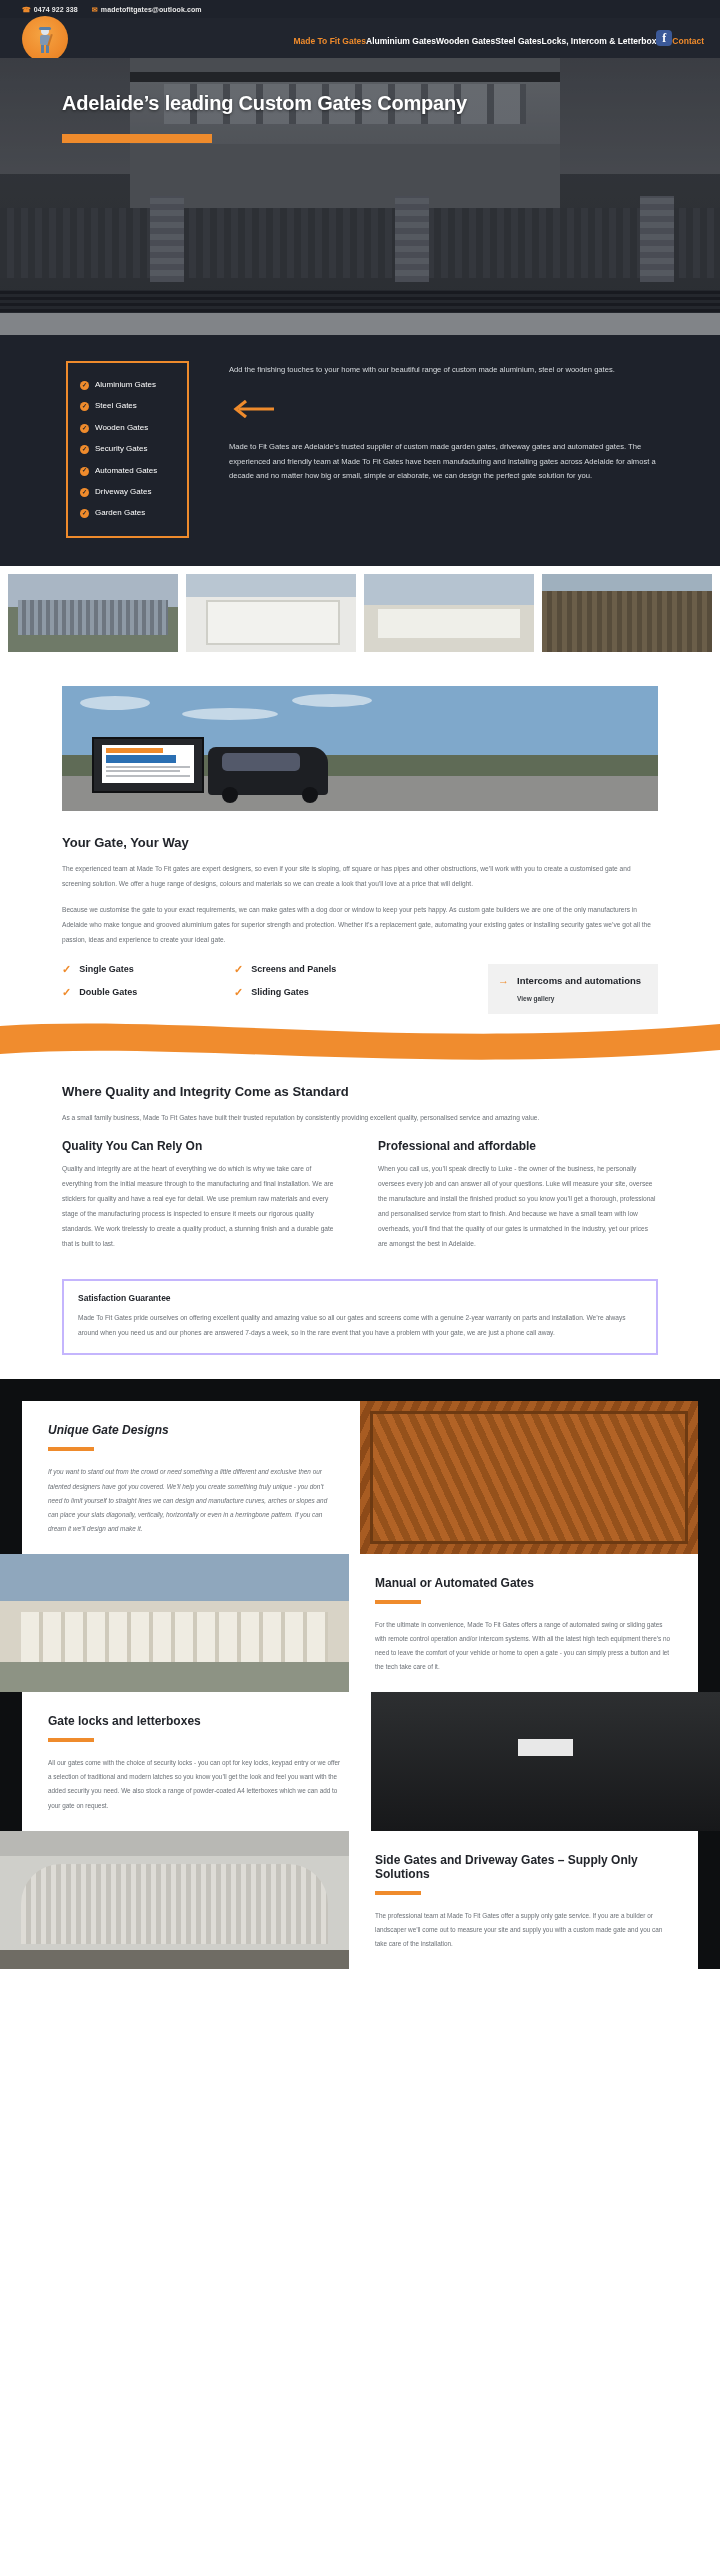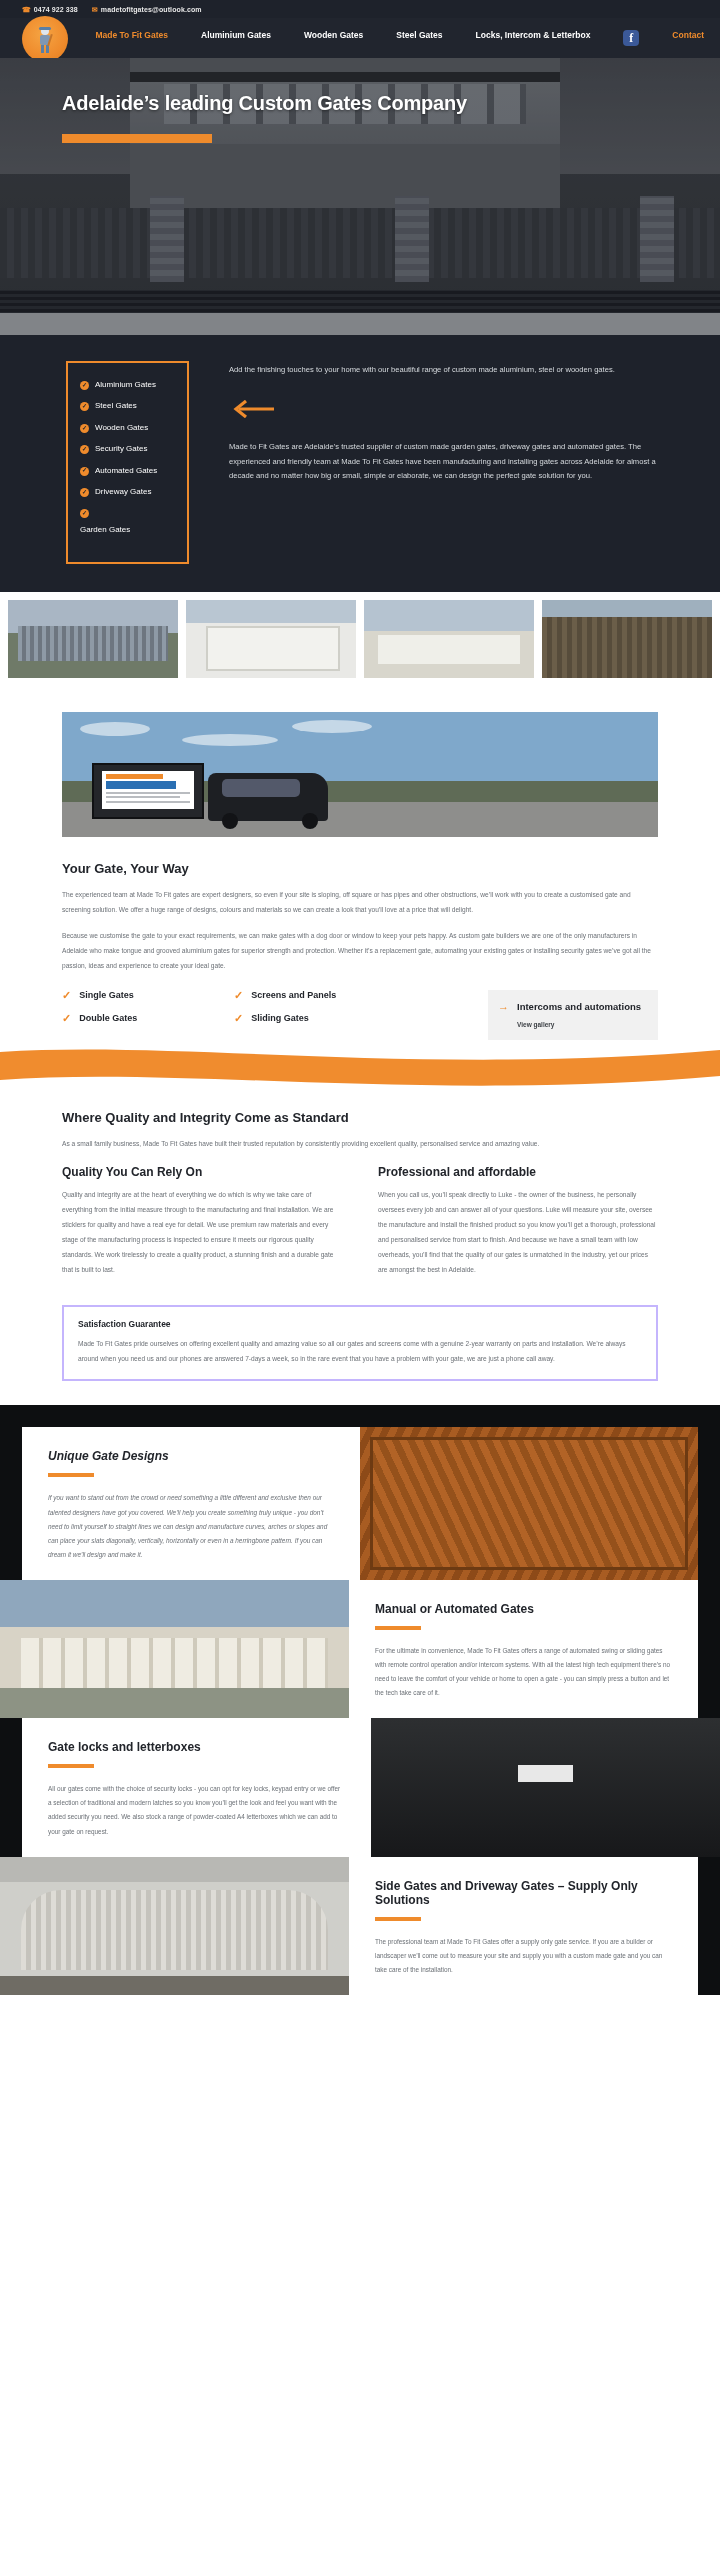--- a/index.html
+++ b/index.html
@@ -42,22 +42,22 @@
     overflow: hidden;
     margin-top: 2px;
   }
   .logo .fig {
     position:absolute; left:50%; top:52%; transform:translate(-50%,-50%);
     width: 20px; height: 30px;
   }
   .nav {
     margin-left: auto;
     display: flex;
-    align-items: flex-start;
-    gap: 33px;
+    align-items: flex-end;
+    gap: 0;
     font-size: 8.5px;
     font-weight: bold;
     color: #ffffff;
     white-space: nowrap;
   }
   .nav a { color: #fff; text-decoration: none; }
   .nav a.active { color: #ef8b2c; }
   .nav a.contact { color: #ef8b2c; }
   .fb {
     width: 16px; height: 16px; border-radius: 4px;
@@ -127,21 +127,21 @@
     width: 123px;
     padding: 16px 10px 16px 12px;
     align-self: flex-start;
   }
   .dark .listbox ul { list-style: none; }
   .dark .listbox li {
     display: flex; gap: 6px; align-items: flex-start;
     font-size: 8px; line-height: 1.55; color: #ffffff;
     margin-bottom: 9px;
   }
-  .dark .listbox li:last-child { margin-bottom: 9px; flex-direction: column; }
+  .dark .listbox li:last-child { margin-bottom: 0; }
   .tick {
     flex: 0 0 auto; width: 9px; height: 9px; border-radius: 50%;
     background: #ef8b2c; color: #1e222b; font-size: 6px;
     display: flex; align-items: center; justify-content: center;
     margin-top: 2px; font-weight: bold;
   }
   .dark .right { margin-left: 40px; width: 440px; padding-top: 2px; }
   .dark p { font-size: 7.6px; line-height: 1.95; color: #d6dade; }
   .arrowrow { margin: 22px 0 22px 4px; }
   .arrow-l { display:block; }

